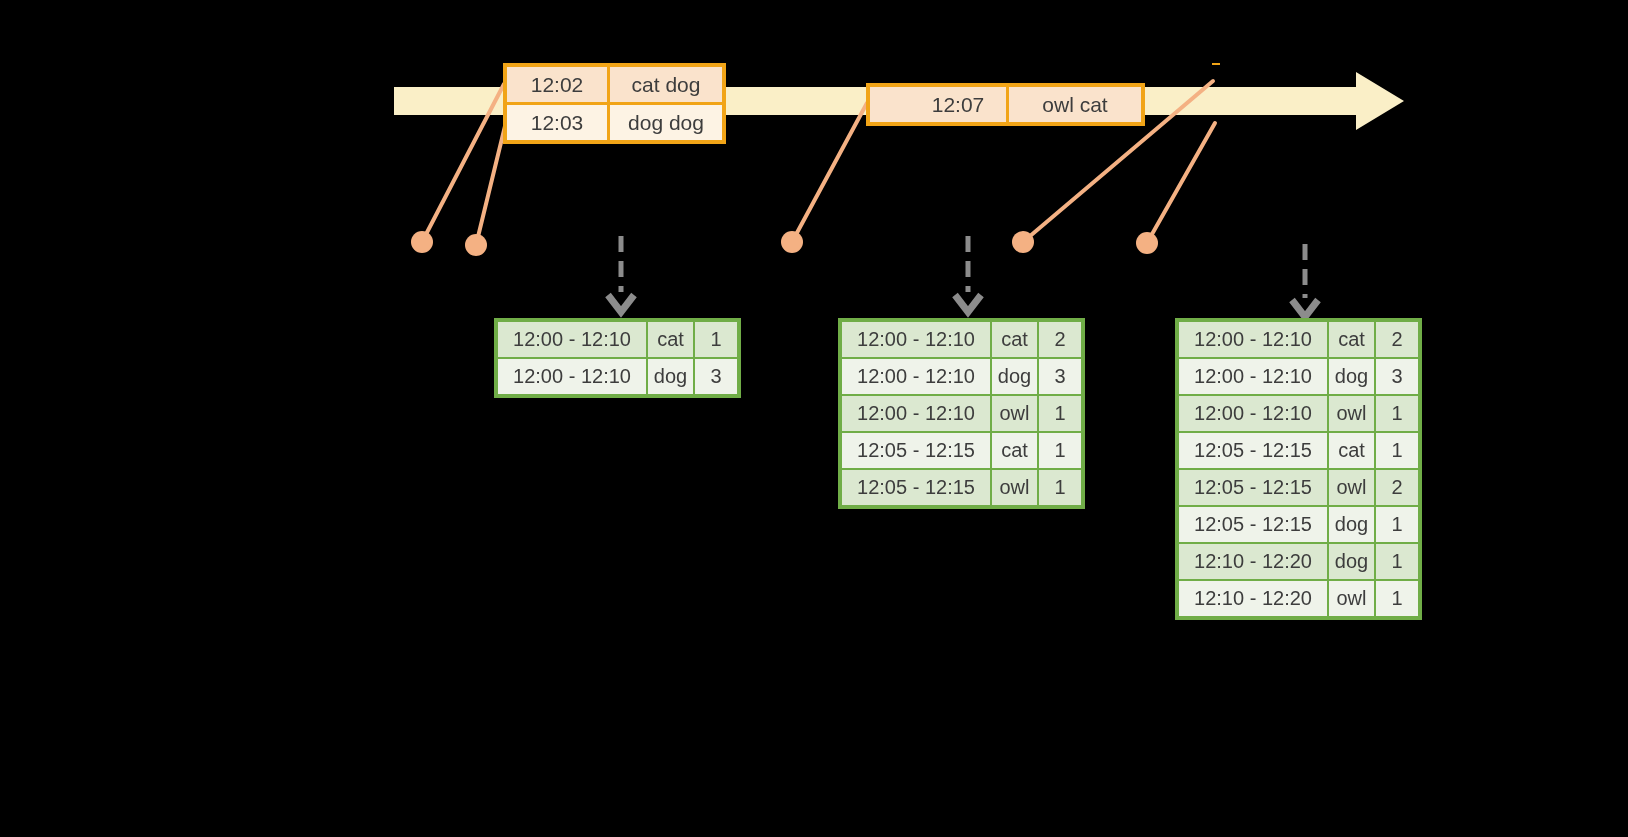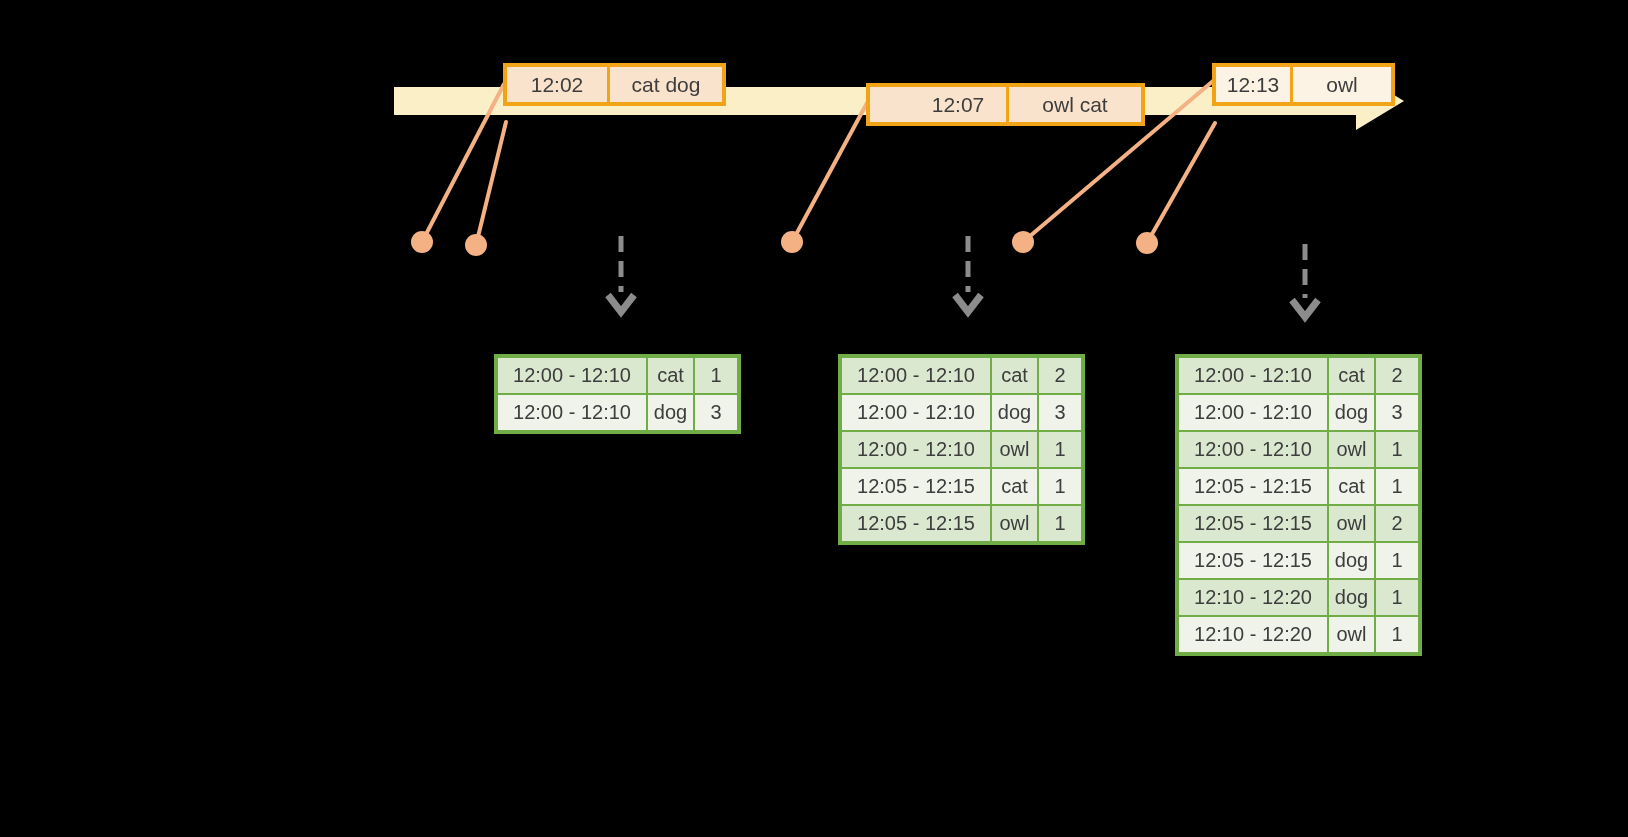--- a/index.html
+++ b/index.html
@@ -38,21 +38,20 @@
   #et2 { left: 866px;  top: 83px; }
   #et3 { left: 1212px; top: 63px; }
 
   
   table.rtable {
     position: absolute;
     border-collapse: separate;
     border-spacing: 2px;
     background: #70AD47;
     border: 2px solid #70AD47;
-    margin-top: 36px;
   }
   table.rtable td {
     padding: 0;
     height: 35px;
     text-align: center;
     vertical-align: middle;
     font-size: 20px;
     color: #3D3D3D;
     white-space: nowrap;
   }
@@ -97,38 +96,38 @@
     <polyline points="1292,300 1305,317 1318,300" fill="none" stroke="#8C8C8C" stroke-width="7"></polyline>
   </g>
 </svg>
 
 <table id="et1" class="etable">
   <tbody>
       <tr class="peach">
     <td class="time">12:02</td>
     <td class="word">cat dog</td>
   </tr>
+  <tr class="cream">
+    <td class="time">12:03</td>
+    <td class="word">dog dog</td>
+  </tr>
 </tbody>
   </table>
 
 <table id="et2" class="etable">
   <tbody>
       <tr class="peach">
     <td class="time">12:07</td>
     <td class="word">owl cat</td>
   </tr>
 </tbody>
   </table>
 
 <table id="et3" class="etable">
   <tbody>
-  <tr class="cream">
-    <td class="time">12:13</td>
-    <td class="word">owl</td>
-  </tr>
 </tbody>
   </table>
 
 <table id="rt1" class="rtable">
   <tbody>
       <tr class="dark">
     <td class="window">12:00 - 12:10</td>
     <td class="word">cat</td>
     <td class="count">1</td>
   </tr>

